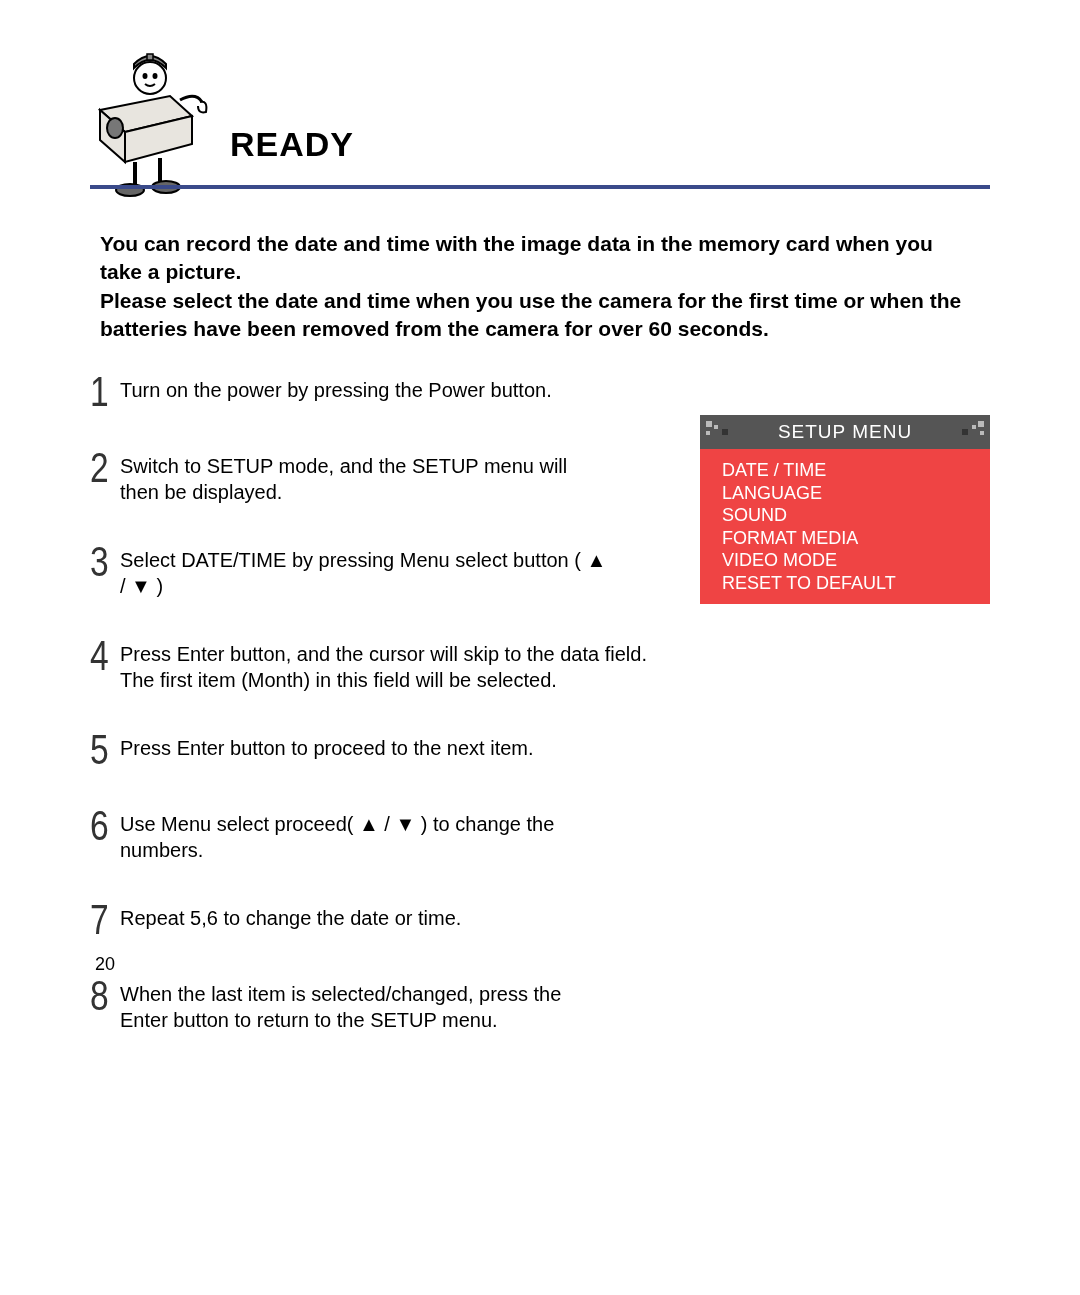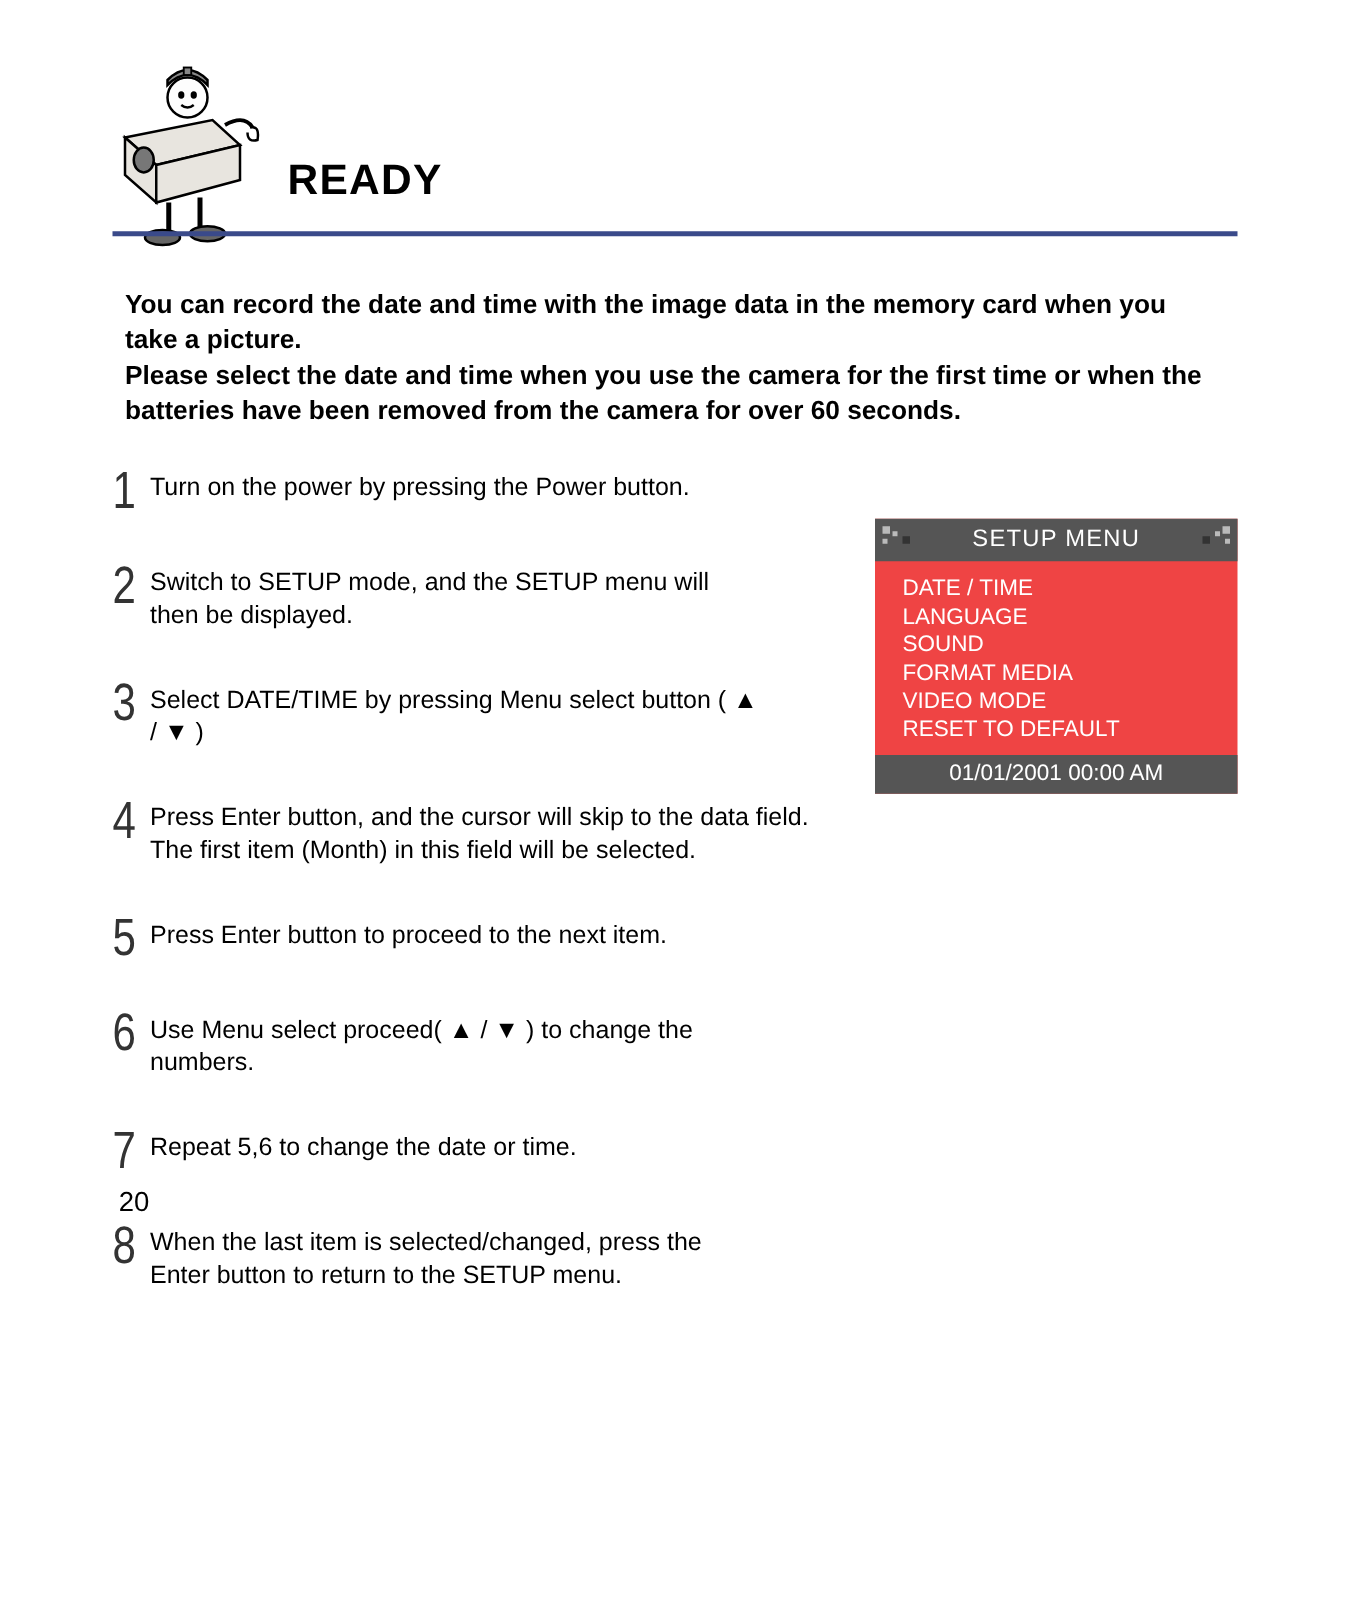--- a/index.html
+++ b/index.html
@@ -130,21 +130,21 @@
     color: #fff;
     text-align: center;
     padding: 4px 0 6px;
     font-size: 18px;
   }
   
   .page-number {
     position: absolute;
     bottom: 120px;
     left: 95px;
-    font-size: 22px;
+    font-size: 18px;
   }
 </style>
 </head>
 <body>
 
 <div class="page">
 
   <div class="header-block">
     <svg class="mascot" viewBox="0 0 140 170">
 
@@ -232,17 +232,16 @@
       </svg>
     </div>
     <div class="sm-body">
       <div>DATE / TIME</div>
       <div>LANGUAGE</div>
       <div>SOUND</div>
       <div>FORMAT MEDIA</div>
       <div>VIDEO MODE</div>
       <div>RESET TO DEFAULT</div>
     </div>
-    <div class="sm-footer">01/01/2001  00:00 AM</div>
   </div>
 
   <div class="page-number">20</div>
 </div>
 
 </body></html>

